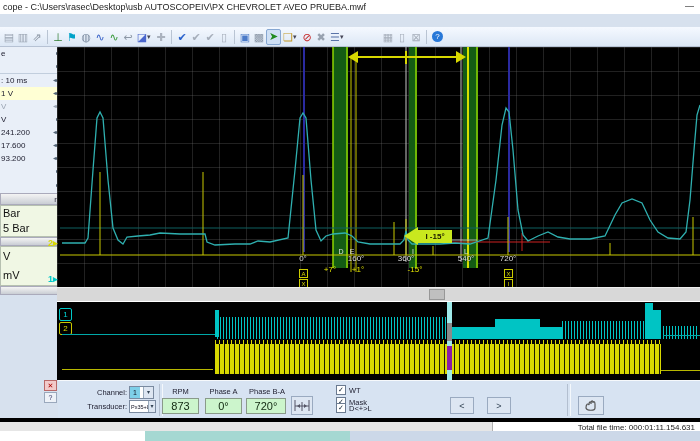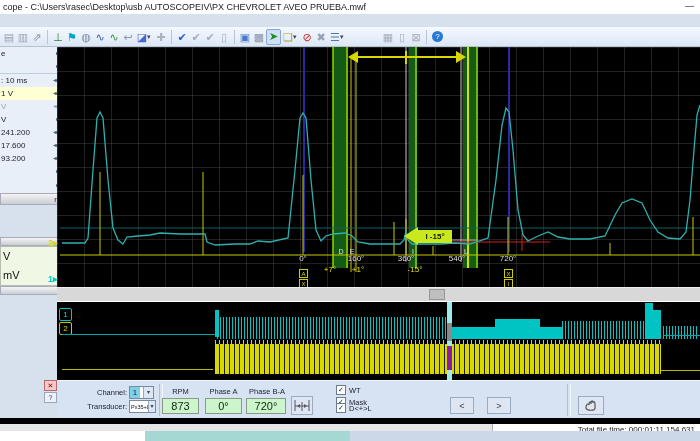--- a/index.html
+++ b/index.html
@@ -69,21 +69,21 @@
         font-size:11px;color:#102810;text-align:center;line-height:15px;}
   .groove{position:absolute;width:2px;border-left:1px solid #b3bfd0;border-right:1px solid #f4f8fc;}
   .cb{position:absolute;display:flex;align-items:center;height:10px;}
   .cbbox{width:8px;height:8px;border:1px solid #6a7a90;background:#fff;font-size:7px;line-height:8px;text-align:center;color:#123;margin-right:3px;}
   .cbbox i{font-style:normal;}
   .cblabel{font-size:7.5px;color:#223;}
   .btn{position:absolute;background:#dde6f2;border:1px solid #9aaac0;box-sizing:border-box;text-align:center;color:#345;}
   .xbtn{left:44px;top:380px;width:13px;height:11px;background:#f2caca;border:1px solid #b86868;font-size:7px;line-height:9px;color:#a00;text-align:center;box-sizing:border-box;}
   .qbtn{left:44px;top:392px;width:13px;height:11px;background:#eef2f8;border:1px solid #9aa8bc;font-size:7px;line-height:9px;color:#336;text-align:center;box-sizing:border-box;}
   
-  .statusbar{left:0;top:418px;width:700px;height:13px;background:#e6e6e6;border-top:6px solid #000000;box-sizing:border-box;}
+  .statusbar{left:0;top:418px;width:700px;height:13px;background:#e6e6e6;border-top:4px solid #000000;box-sizing:border-box;}
   .stright{position:absolute;left:492px;top:0;width:208px;height:12px;background:#fff;border-left:1px solid #b0b0b0;
            font-size:8px;color:#222;text-align:right;line-height:12px;padding-right:5px;box-sizing:border-box;}
   .strip{left:0;top:431px;width:700px;height:10px;}
 </style>
 </head>
 <body>
 
 <div id="app">
 
   <div class="abs titlebar">
@@ -168,20 +168,24 @@
       </div>
     <div class="srow" style="top:118px;height:14px">
         <span class="v"></span>
         <span class="b">▸</span>
       </div>
     <div class="srow" style="top:132px;height:14px">
         <span class="v"></span>
         <span class="b">▸</span>
       </div>
     <div class="shead" style="top:146px;height:12px;line-height:12px">r</div>
+    <div class="sbox" style="top:158px;height:32px;line-height:15px">
+        <div>Bar</div>
+        <div>5 Bar</div>
+      </div>
     <div class="shead" style="top:190px;height:9px"></div>
     <div class="sbox" style="top:199px;height:40px;line-height:19px">
         <div>V</div>
         <div>mV</div>
       </div>
     <div class="shead" style="top:239px;height:9px"></div>
   </div>
 
   <span class="chmark" style="left:48px;top:238px;color:#d8d800">2▸</span>
   <span class="chmark" style="left:48px;top:274px;color:#00c8c8">1▸</span>
@@ -221,21 +225,21 @@
         <line x1="296" y1="10" x2="398" y2="10" stroke="#d8d800" stroke-width="2"></line>
         <polygon points="288,10 298,4 298,16" fill="#d8d800"></polygon>
         <polygon points="406,10 396,4 396,16" fill="#d8d800"></polygon>
         <line x1="346" y1="4" x2="346" y2="17" stroke="#d8d800" stroke-width="2"></line>
       </g>
     </svg>
 
     <span class="deg" style="left:246px">0°</span>
     <span class="deg" style="left:299px">160°</span>
     <span class="deg" style="left:349px">360°</span>
-    <span class="deg" style="left:400px">540°</span>
+    <span class="deg" style="left:409px">540°</span>
     <span class="deg" style="left:451px">720°</span>
     <span class="sub" style="left:273px">+7°</span>
     <span class="sub" style="left:301px">+1°</span>
     <span class="sub" style="left:358px">-15°</span>
     <span class="cur" style="left:284px">D</span>
     <span class="cur" style="left:295px">E</span>
     <span class="cur" style="left:356px">I</span>
     <span class="cur" style="left:409px">L</span>
 
     <div class="arrowtip"></div>

